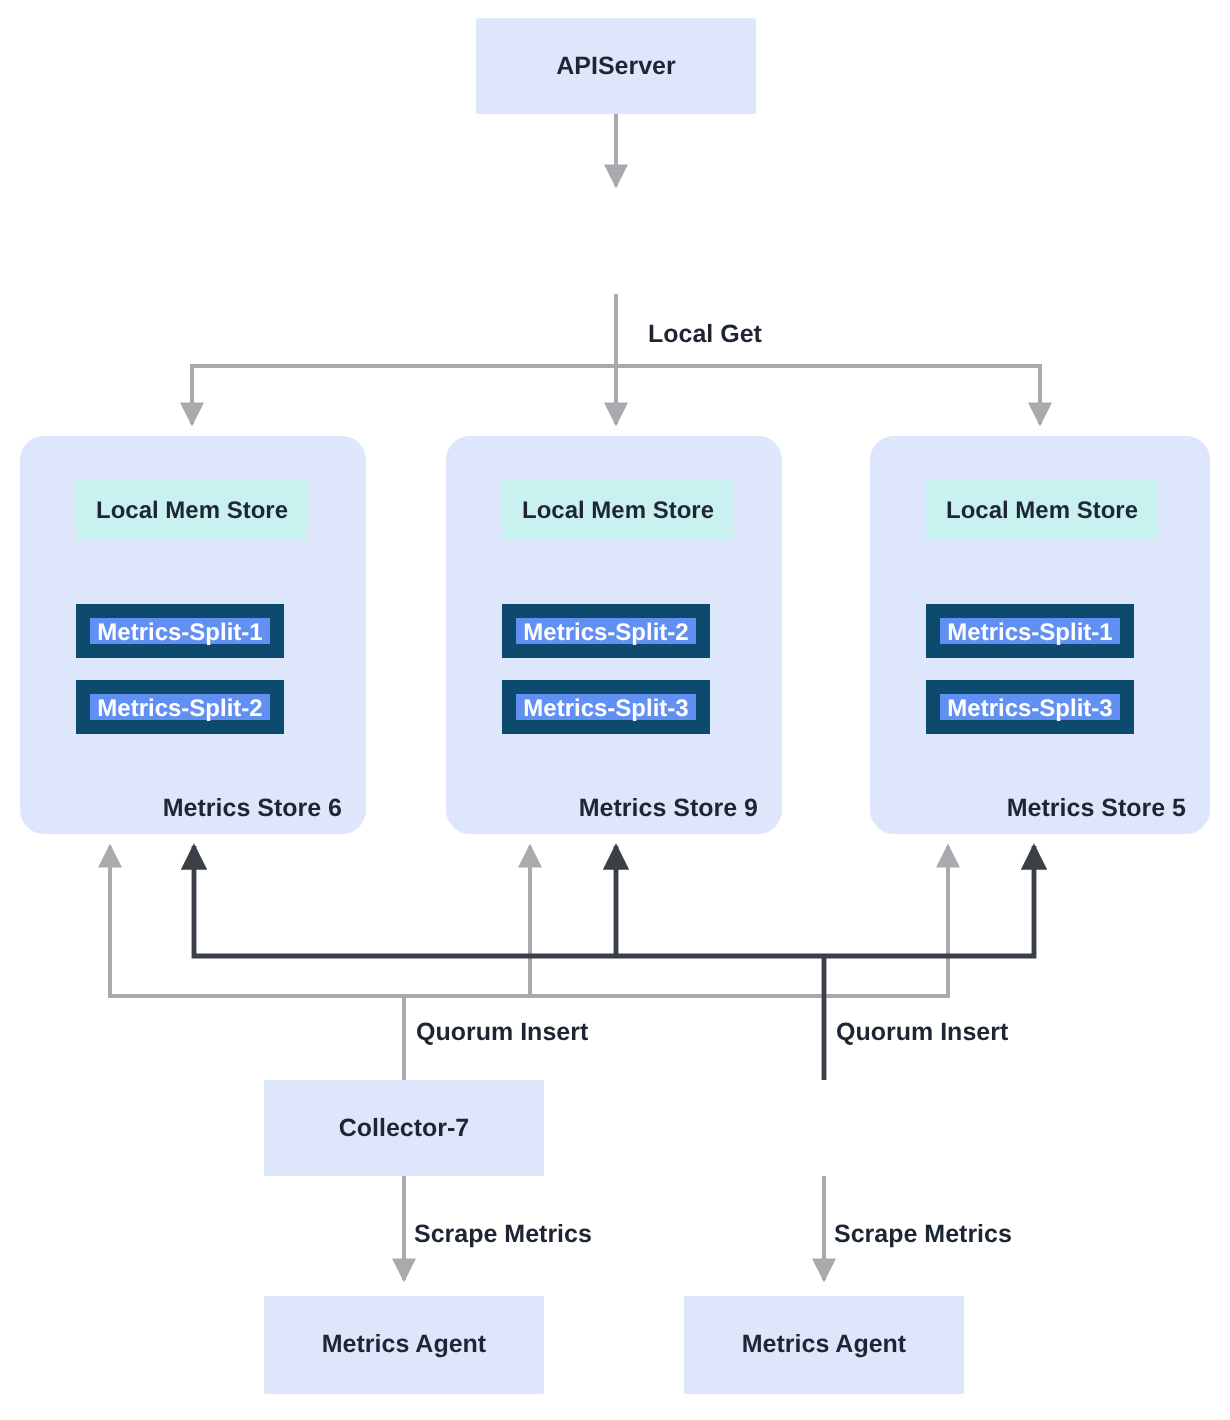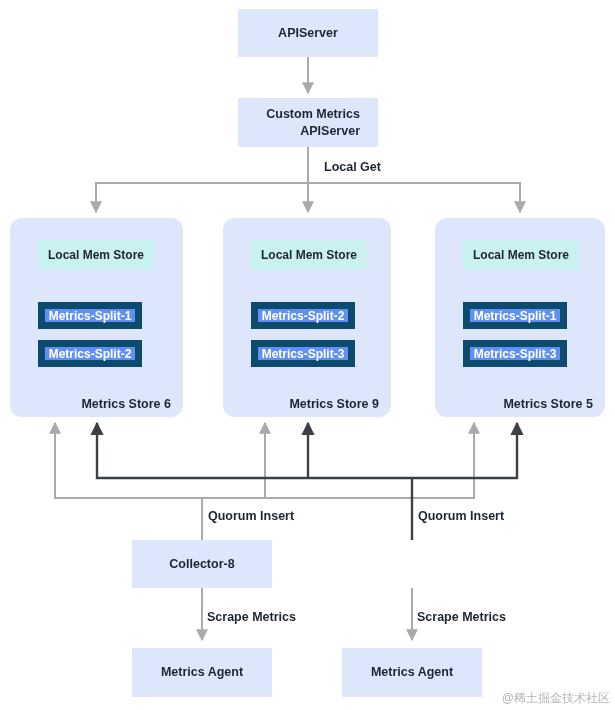--- a/index.html
+++ b/index.html
@@ -11,21 +11,21 @@
     overflow:hidden;
   }
   #wires{position:absolute;left:0;top:0;width:615px;height:710px;}
   .node{
     position:absolute;
     background:#dde6fa;
     color:#1e2633;
     font-weight:bold;
     font-size:12.5px;
     display:flex;align-items:center;justify-content:center;
-    text-align:right;
+    text-align:center;
     line-height:1.35;
     border-radius:1px;
   }
   .store{
     position:absolute;
     background:#dde6fa;
     border-radius:12px;
   }
   .mem{
     position:absolute;
@@ -105,21 +105,20 @@
     <g stroke="#3b4046" stroke-width="2.4" fill="none">
       <path d="M97 430 V478 H517 V423" marker-end="url(#ad)"></path>
       <path d="M97 433 V423" marker-end="url(#ad)"></path>
       <path d="M308 478 V423" marker-end="url(#ad)"></path>
       <path d="M412 478 V540"></path>
     </g>
   </svg>
 
   <div class="node" style="left:238px;top:9px;width:140px;height:48px;">APIServer</div>
 
-  <div class="node" style="left:238px;top:98px;width:140px;height:49px;padding:0 18px;box-sizing:border-box;">Custom Metrics APIServer</div>
 
   <div class="store" style="left:10px;top:218px;width:173px;height:199px;">
     <div class="mem">Local Mem Store</div>
     <div class="split s1">Metrics-Split-1</div>
     <div class="split s2">Metrics-Split-2</div>
     <div class="store-title">Metrics Store 6</div>
   </div>
 
   <div class="store" style="left:223px;top:218px;width:168px;height:199px;">
     <div class="mem">Local Mem Store</div>
@@ -128,26 +127,25 @@
     <div class="store-title">Metrics Store 9</div>
   </div>
 
   <div class="store" style="left:435px;top:218px;width:170px;height:199px;">
     <div class="mem">Local Mem Store</div>
     <div class="split s1">Metrics-Split-1</div>
     <div class="split s2">Metrics-Split-3</div>
     <div class="store-title">Metrics Store 5</div>
   </div>
 
-  <div class="node" style="left:132px;top:540px;width:140px;height:48px;">Collector-8</div>
+  <div class="node" style="left:132px;top:540px;width:140px;height:48px;">Collector-7</div>
 
   <div class="node" style="left:132px;top:648px;width:140px;height:49px;">Metrics Agent</div>
   <div class="node" style="left:342px;top:648px;width:140px;height:49px;">Metrics Agent</div>
 
   <div class="edge-label" style="left:324px;top:160px;">Local Get</div>
   <div class="edge-label" style="left:208px;top:509px;">Quorum Insert</div>
   <div class="edge-label" style="left:418px;top:509px;">Quorum Insert</div>
   <div class="edge-label" style="left:207px;top:610px;">Scrape Metrics</div>
   <div class="edge-label" style="left:417px;top:610px;">Scrape Metrics</div>
 
-  <div class="watermark">@稀土掘金技术社区</div>
 
 </div>
 
 </body></html>

